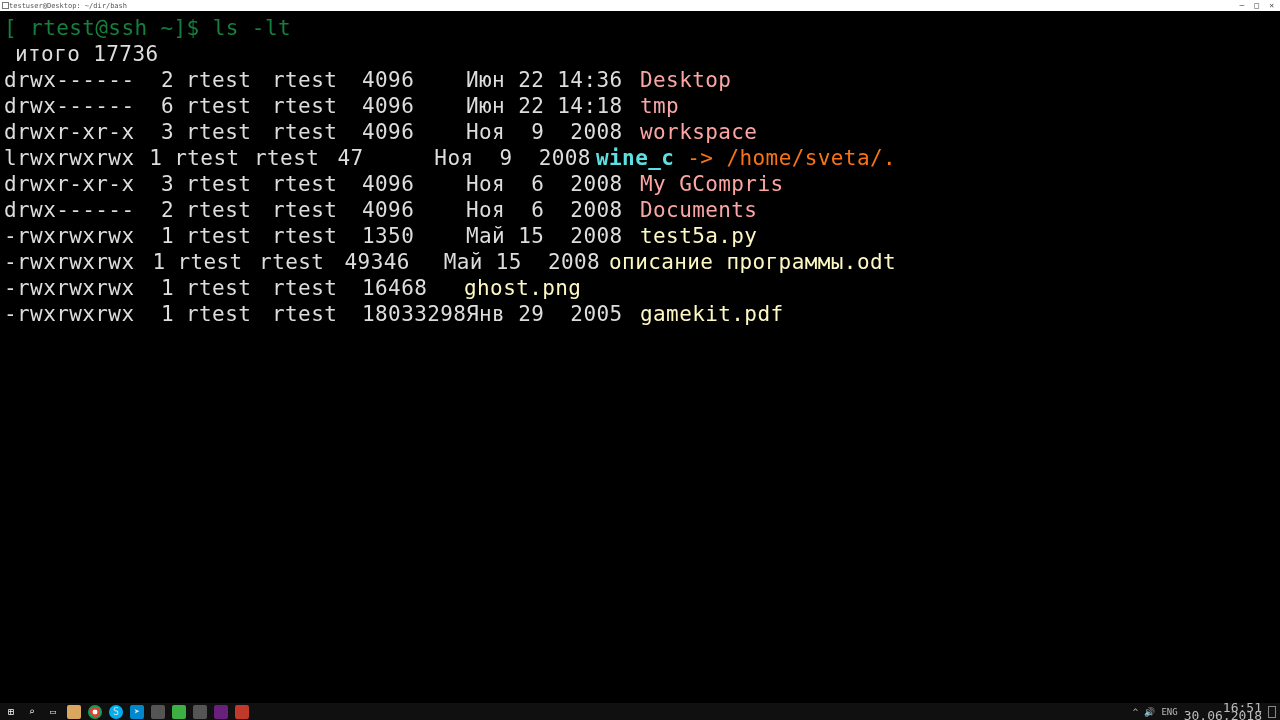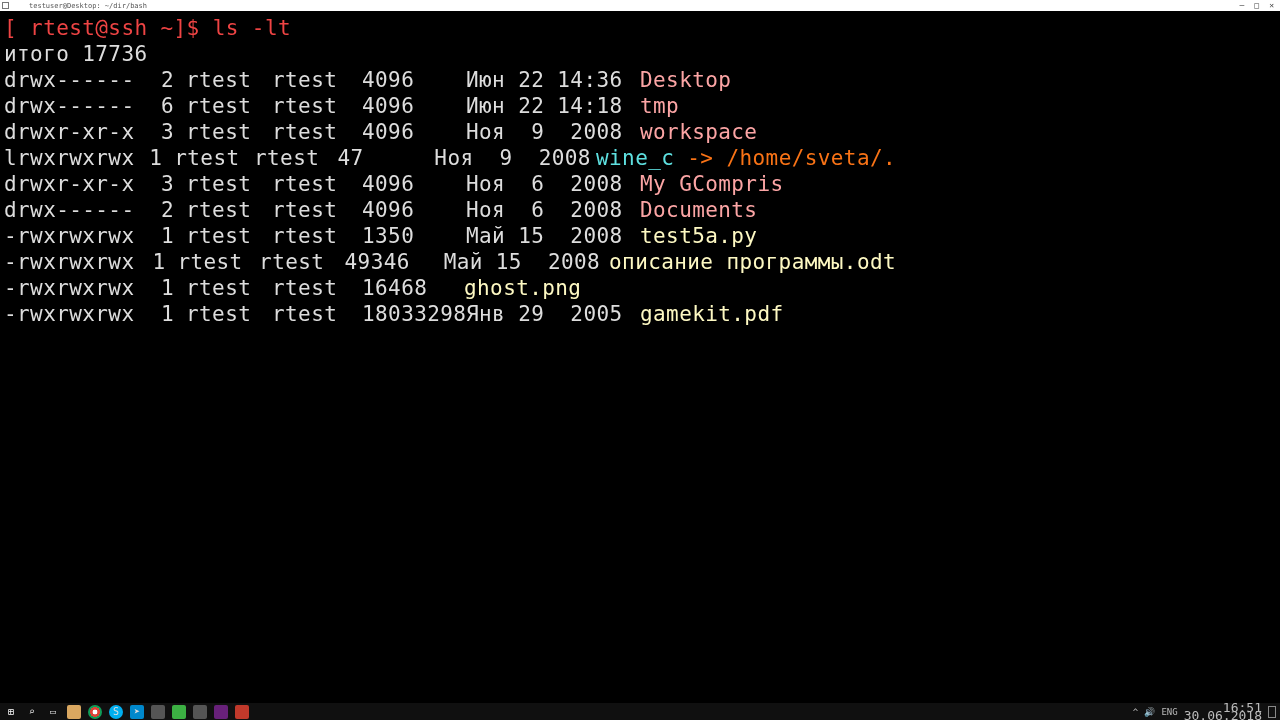--- a/index.html
+++ b/index.html
@@ -9,49 +9,49 @@
     width:100%;
     background:#fff;
     display:flex;
     align-items:center;
     justify-content:space-between;
     font-size:7px;
     color:#555;
     box-sizing:border-box;
     padding:0 2px;
   }
-  .titlebar .title{display:flex;align-items:center;gap:20px;}
+  .titlebar .title{display:flex;align-items:center;gap:0;}
   .titlebar .icon{width:7px;height:7px;border:1px solid #777;box-sizing:border-box;}
   .winbtns{display:flex;gap:10px;padding-right:4px;}
   .winbtn{font-size:8px;color:#444;cursor:pointer;}
   
   .terminal{
     width:900px;
     height:692px;
     background:#000;
     padding:4px 4px 0 4px;
     box-sizing:border-box;
     font-size:21px;
     line-height:26px;
     letter-spacing:0.4px;
     color:#ccc;
     font-family:"DejaVu Sans Mono","Lucida Console",monospace;
   }
-  .prompt-line{white-space:pre;color:#ef4444;}
-  .total-line{white-space:pre;color:#ddd;}
+  .prompt-line{white-space:pre;color:#15803d;}
+  .total-line{white-space:pre;color:#ddd;margin-left:11px;}
   .row{display:flex;white-space:pre;color:#ddd;}
   .col-perm{width:140px;}
   .col-links{width:30px;text-align:right;}
   .col-owner{width:86px;padding-left:12px;}
   .col-group{width:90px;}
   .col-size{width:98px;text-align:left;}
   .col-date{width:170px;padding-left:6px;}
   .col-name{padding-left:4px;}
   .dir{color:#fca5a5;}
-  .link{color:#5ee0e0;}
+  .link{color:#5ee0e0;font-weight:bold;}
   .linktarget{color:#f97316;}
   .exec{color:#fef9c3;}
   
   .desktop-rest{position:absolute;top:11px;left:0;right:0;bottom:17px;background:#000;z-index:-1;}
   
   .taskbar{
     position:absolute;
     bottom:0;left:0;right:0;
     height:17px;
     background:#101010;

